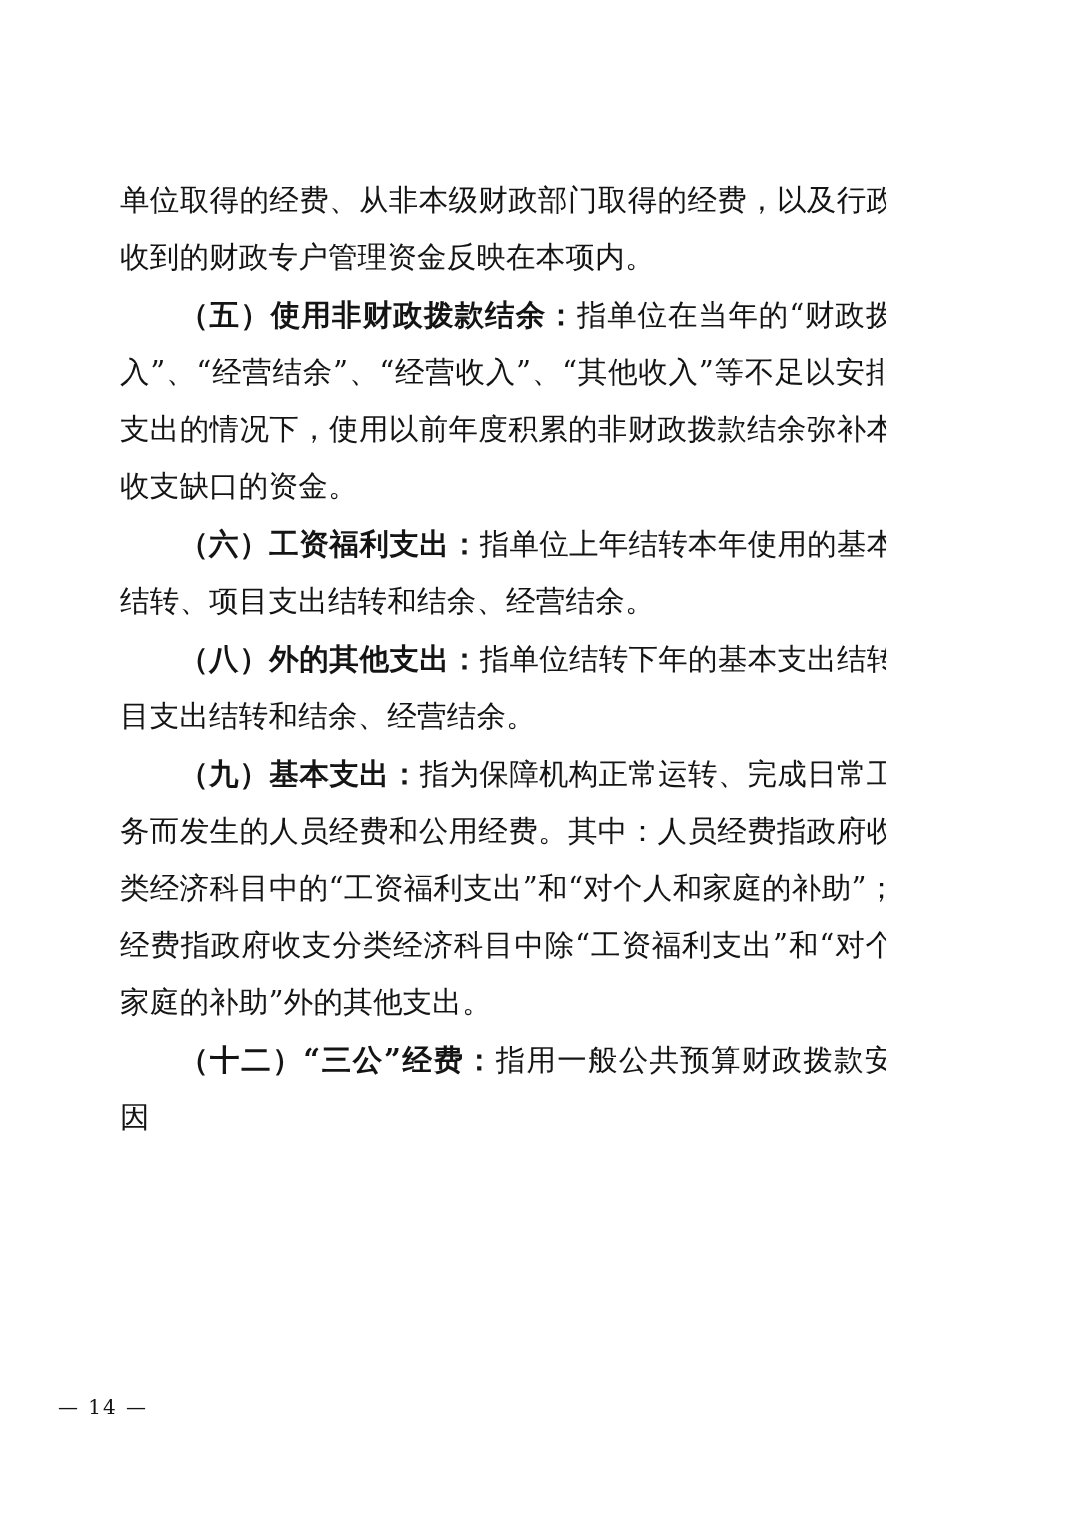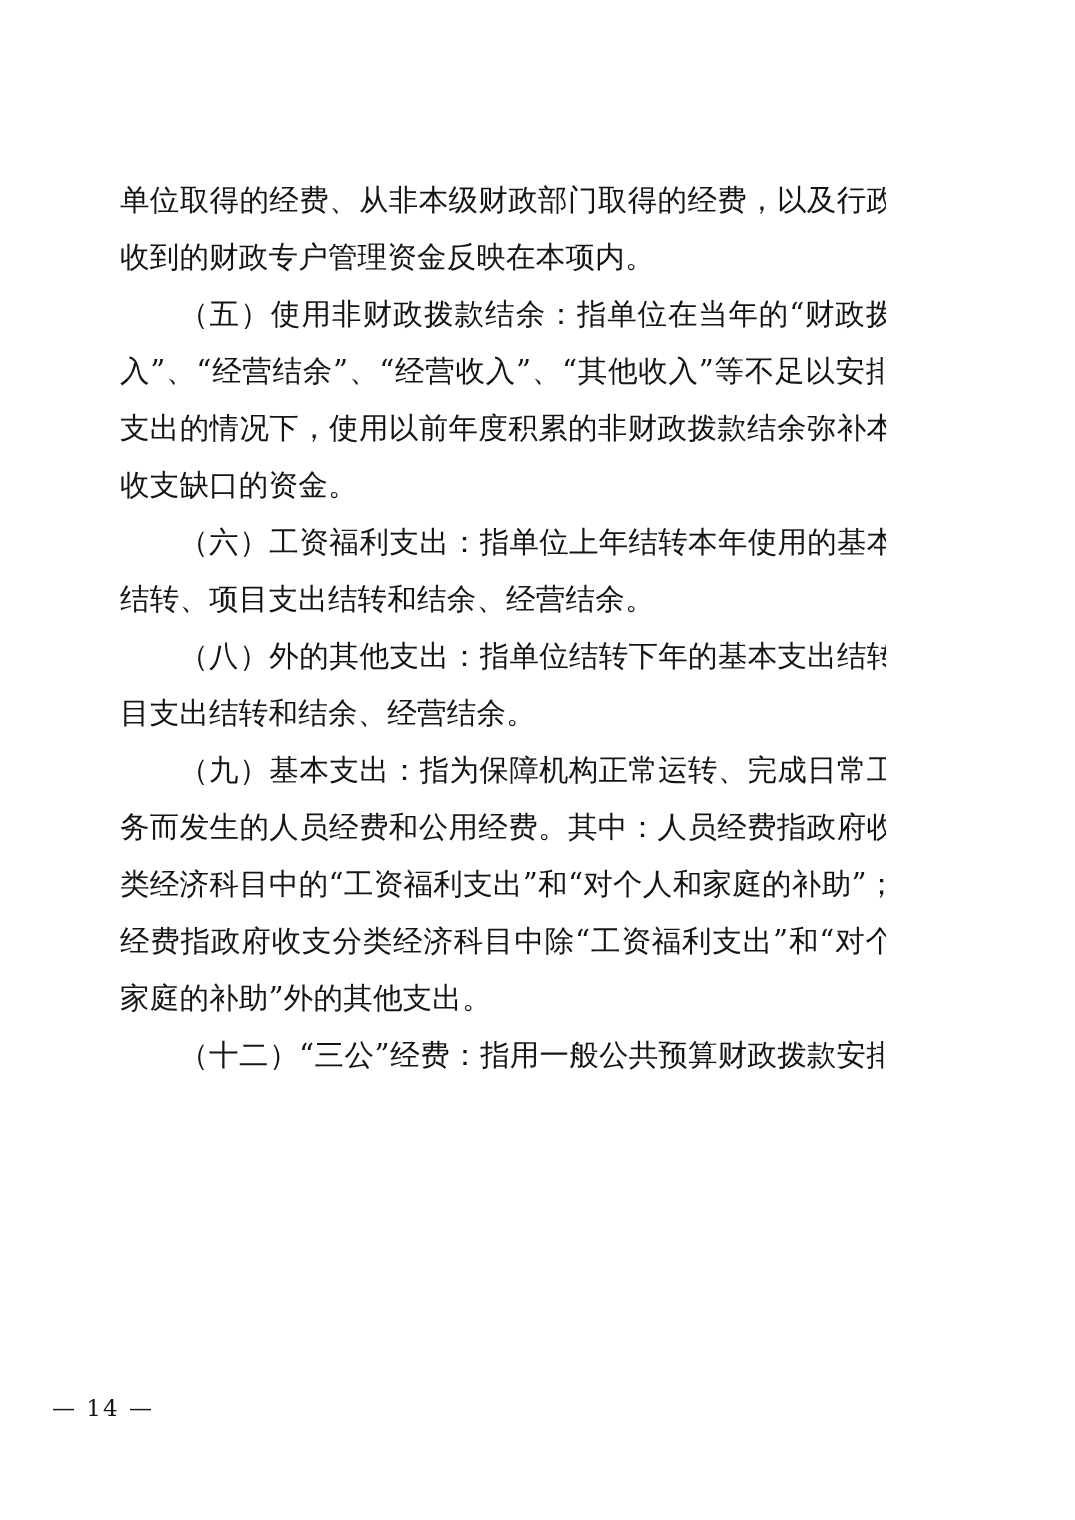--- a/index.html
+++ b/index.html
@@ -28,31 +28,31 @@
     color: #141414;
     text-align: justify;
     text-justify: inter-ideograph;
     margin: 0;
     letter-spacing: 0.2px;
   }
   .para.indent {
     text-indent: 59px;
   }
   .para .lead {
-    font-weight: normal;
+    font-weight: bold;
     letter-spacing: 0.5px;
   }
   .page-number {
     position: absolute;
     left: 0;
     right: 0;
     top: 1395px;
     text-align: center;
     font-family: "DejaVu Serif", "Liberation Serif", serif;
-    font-size: 23px;
+    font-size: 20px;
     color: #141414;
     letter-spacing: 2px;
     padding-right: 680px;
   }
 </style>
 </head>
 <body>
 
 <div class="page">
   <div class="content">

